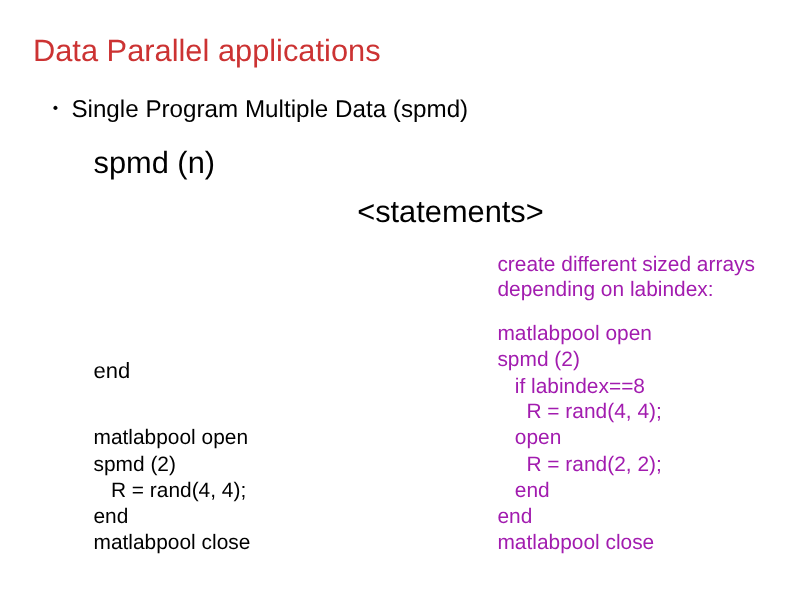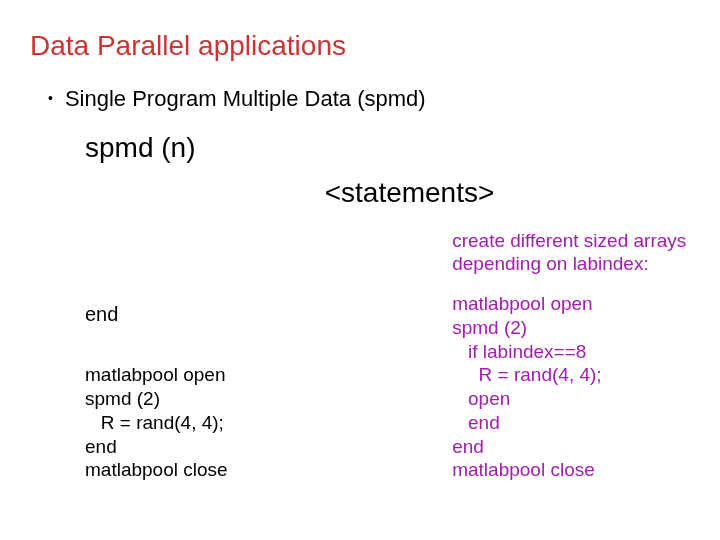--- a/index.html
+++ b/index.html
@@ -103,17 +103,18 @@
     <div class="code-line">end</div>
     <div class="code-line">matlabpool close</div>
   </div>
   <div class="right-col">
     <div class="right-intro">create different sized arrays depending on labindex:</div>
     <div class="code-line">matlabpool open</div>
     <div class="code-line">spmd (2)</div>
     <div class="code-line">   if labindex==8</div>
     <div class="code-line">     R = rand(4, 4);</div>
     <div class="code-line">   open</div>
+    <div class="code-line">     R = rand(2, 2);</div>
     <div class="code-line">   end</div>
     <div class="code-line">end</div>
     <div class="code-line">matlabpool close</div>
   </div>
 </div>
 
 </body></html>

